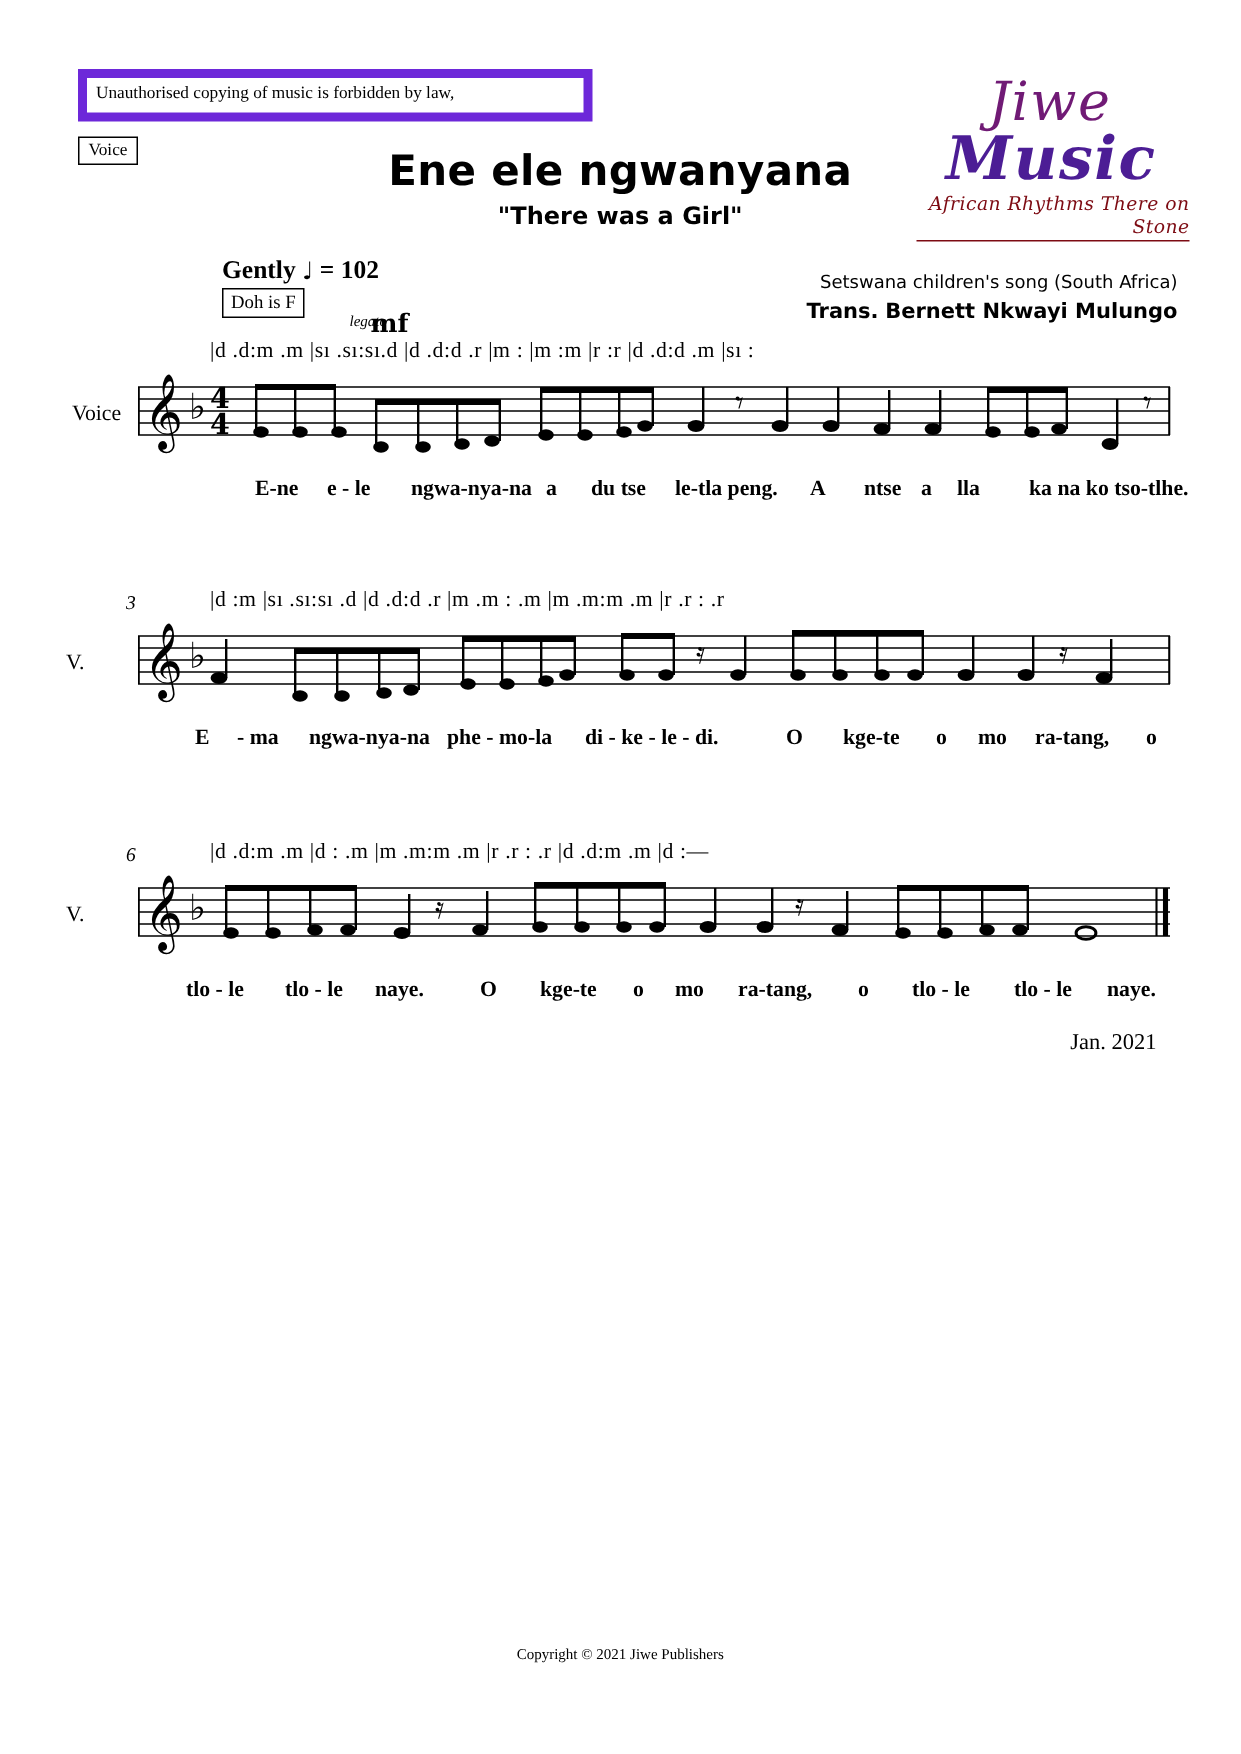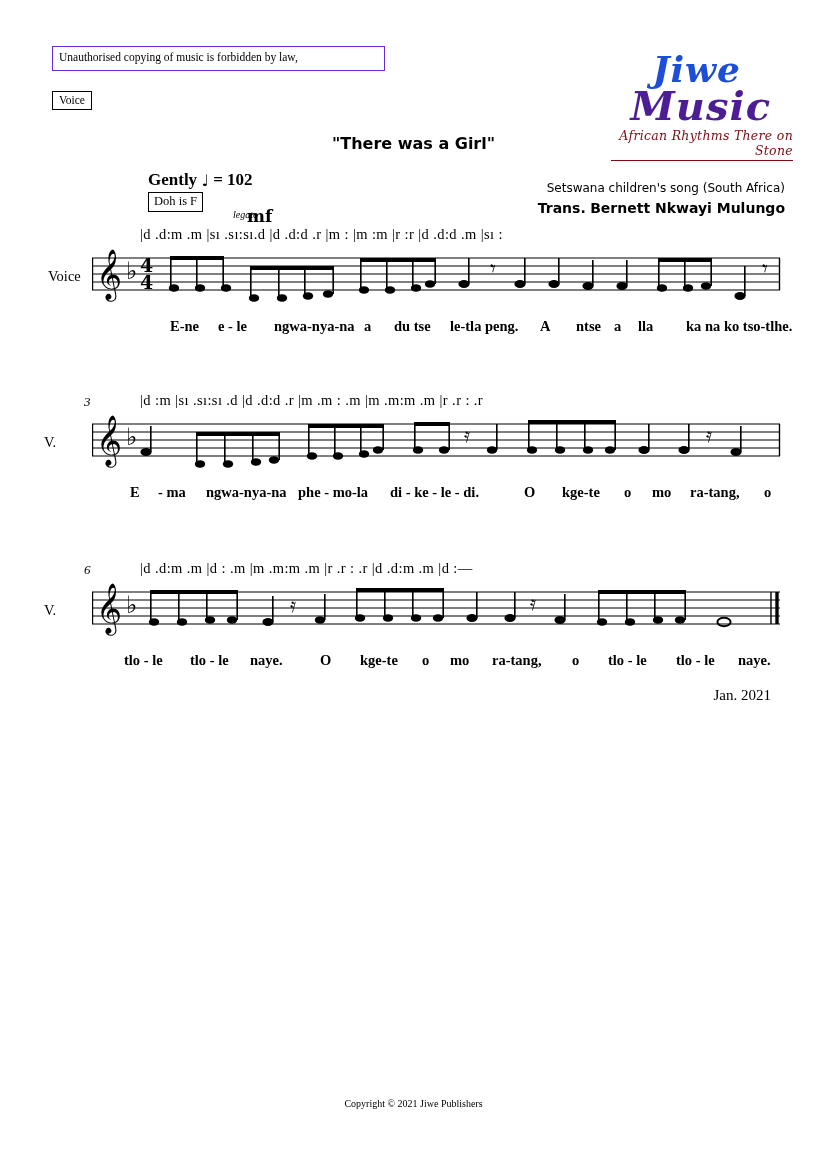--- a/index.html
+++ b/index.html
@@ -22,21 +22,21 @@
     height: 1169px;
     background: #ffffff;
   }
 
   
   .warning-box {
     position: absolute;
     left: 52px;
     top: 46px;
     width: 320px;
-    border: 1px solid #6d28d9;
+    border: 6px solid #6d28d9;
     padding: 3px 5px 4px 6px;
     font-size: 11.5px;
     line-height: 1.35;
   }
 
   
   .voice-tag {
     position: absolute;
     left: 52px;
     top: 91px;
@@ -73,23 +73,23 @@
     position: absolute;
     right: 34px;
     top: 52px;
     width: 210px;
     height: 120px;
     text-align: right;
   }
   .logo .jiwe {
     font-family: "DejaVu Serif", serif;
     font-style: italic;
-    font-weight: bold;
+    font-weight: normal;
     font-size: 36px;
-    color: #1d4ed8;
+    color: #701a75;
     line-height: 0.95;
     letter-spacing: 1px;
     padding-right: 52px;
   }
   .logo .music {
     font-family: "DejaVu Serif", serif;
     font-style: italic;
     font-weight: bold;
     font-size: 40px;
     color: #4c1d95;
@@ -244,20 +244,21 @@
 <body>
 
 <div class="page">
 
   <div class="warning-box">
     <div>Unauthorised copying of music is forbidden by law,</div>
   </div>
 
   <div class="voice-tag">Voice</div>
 
+  <div class="title">Ene ele ngwanyana</div>
   <div class="subtitle">"There was a Girl"</div>
 
   <div class="logo">
     <div class="jiwe">Jiwe</div>
     <div class="music">Music</div>
     <div class="tagline">African Rhythms There on Stone</div>
     <div class="rule"></div>
   </div>
 
   <div class="credit-song">Setswana children's song (South Africa)</div>

